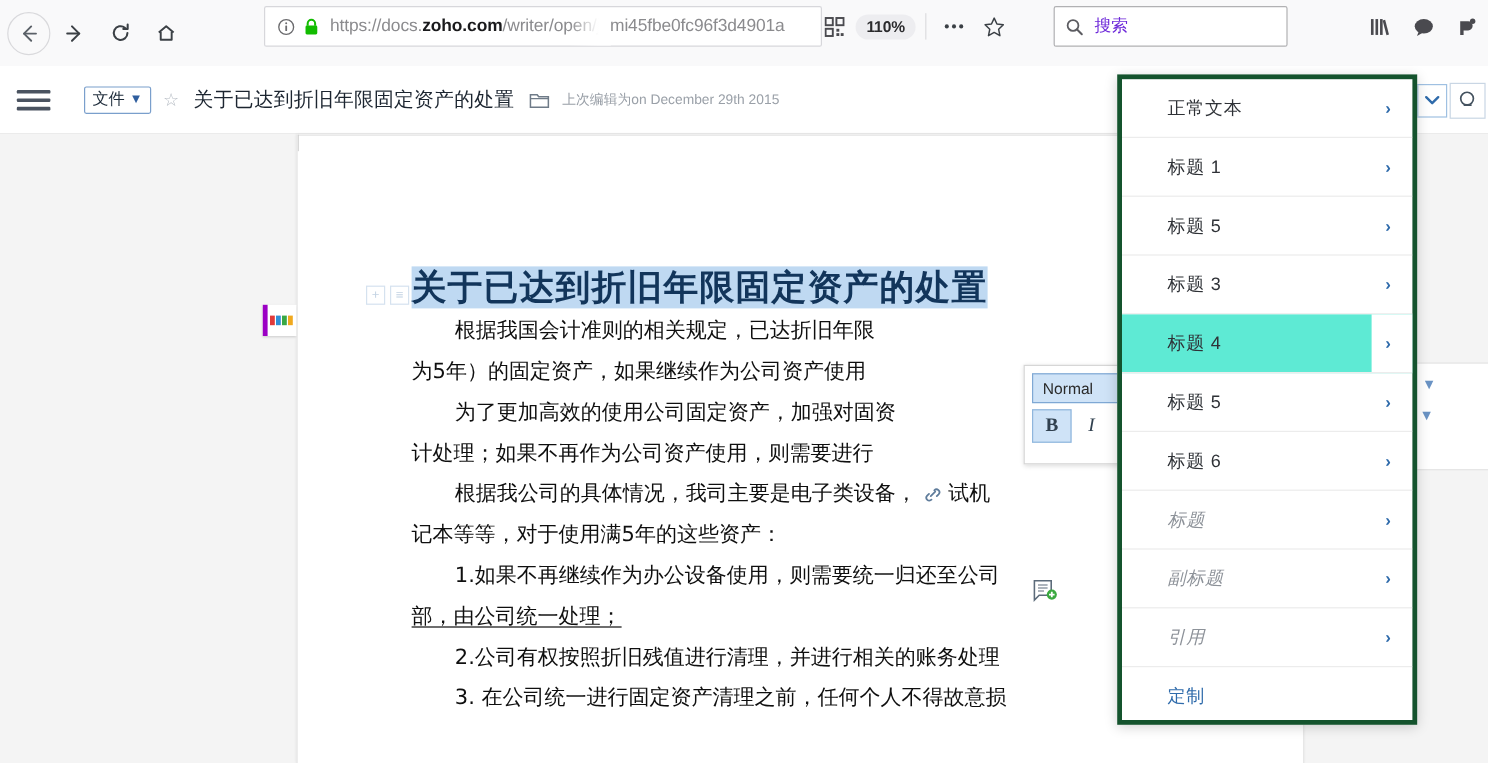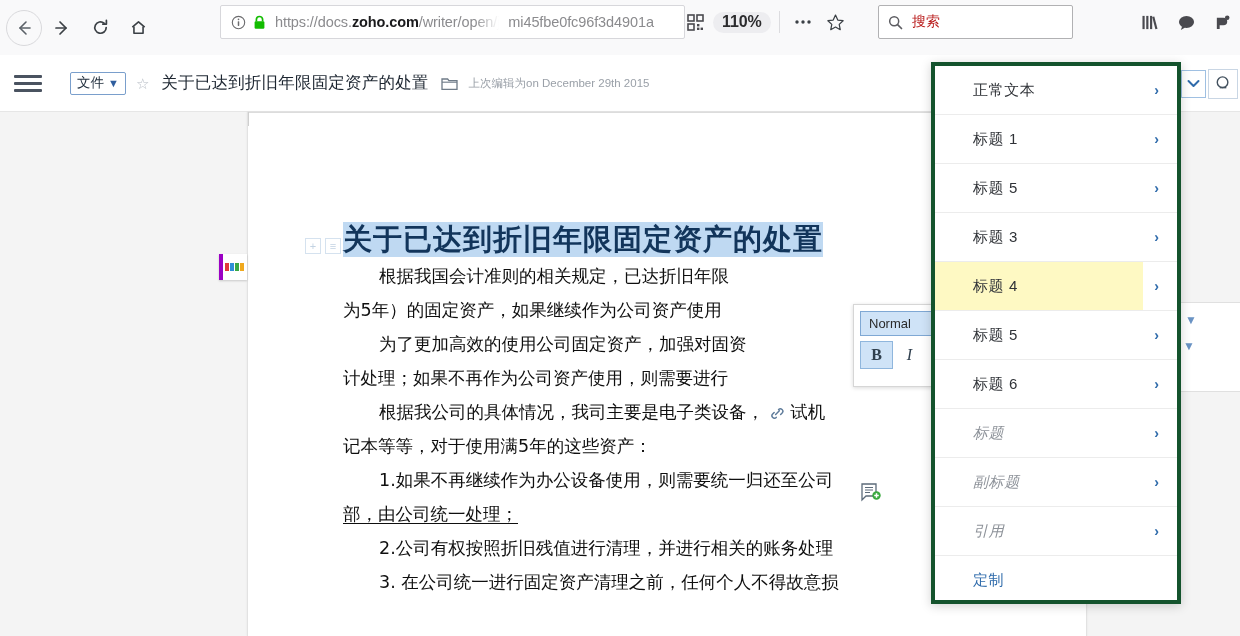--- a/index.html
+++ b/index.html
@@ -44,36 +44,36 @@
   }
 
   .url-actions {
     position: absolute; left: 680px; top: 5px; height: 34px;
     display: flex; align-items: center; gap: 3px;
   }
   .qr-ico { width: 30px; height:30px; display:flex; align-items:center; justify-content:center; }
   .zoom-pill {
     height: 21px; padding: 0 9px; border-radius: 11px;
     background: #ededf0; color: #2b2b2d;
-    font-size: 16px; font-weight: 700; display: flex; align-items: center;
+    font-size: 13px; font-weight: 700; display: flex; align-items: center;
     letter-spacing: -0.1px;
   }
   .vdiv { width: 1px; height: 22px; background: #dcdcdf; margin: 0 5px; }
   .dots-btn, .star-btn {
     width: 30px; height: 30px; display: flex; align-items: center; justify-content: center;
     color: #3b4045;
   }
 
   .searchbar {
     position: absolute; left: 878px; top: 5px; width: 195px; height: 34px;
     background: #ffffff; border: 1px solid #b1b1b3; border-radius: 2px;
     display: flex; align-items: center;
   }
   .searchbar .s-ico { margin-left: 9px; color: #5c5c61; display:flex; }
-  .searchbar .s-ph { margin-left: 9px; font-size: 14px; color: #b91c1c; }
+  .searchbar .s-ph { margin-left: 9px; font-size: 14px; color: #6d28d9; }
 
   .chrome-right {
     position: absolute; right: 2px; top: 5px; height: 34px;
     display: flex; align-items: center; gap: 4px;
   }
   .chrome-right .cr-btn {
     width: 32px; height: 32px; display: flex; align-items: center; justify-content: center;
     color: #4a4a4f;
   }
 
@@ -221,21 +221,21 @@
     overflow: hidden;
   }
   .style-item {
     position: relative; height: 49px;
     display: flex; align-items: center; justify-content: space-between;
     padding: 0 18px 0 38px;
     border-bottom: 1px solid #ececec;
     font-size: 15px; color: #2f3237;
   }
   .style-item:last-child { border-bottom: none; }
-  .style-item.active { background: #fef9c3; }
+  .style-item.active { background: #5eead4; }
   .style-item.active::after {
     content: ""; position: absolute; right: 0; top: 0; width: 34px; height: 100%;
     background: #ffffff;
   }
   .style-item .chev {
     color: #2f6bab; font-size: 14px; font-weight: 700; position: relative; z-index: 2;
   }
   .style-item .lbl { letter-spacing: 0.6px; }
   .style-item.muted .lbl { color: #8d9299; font-style: italic; }
   .style-item.custom .lbl { color: #2f6bab; }

